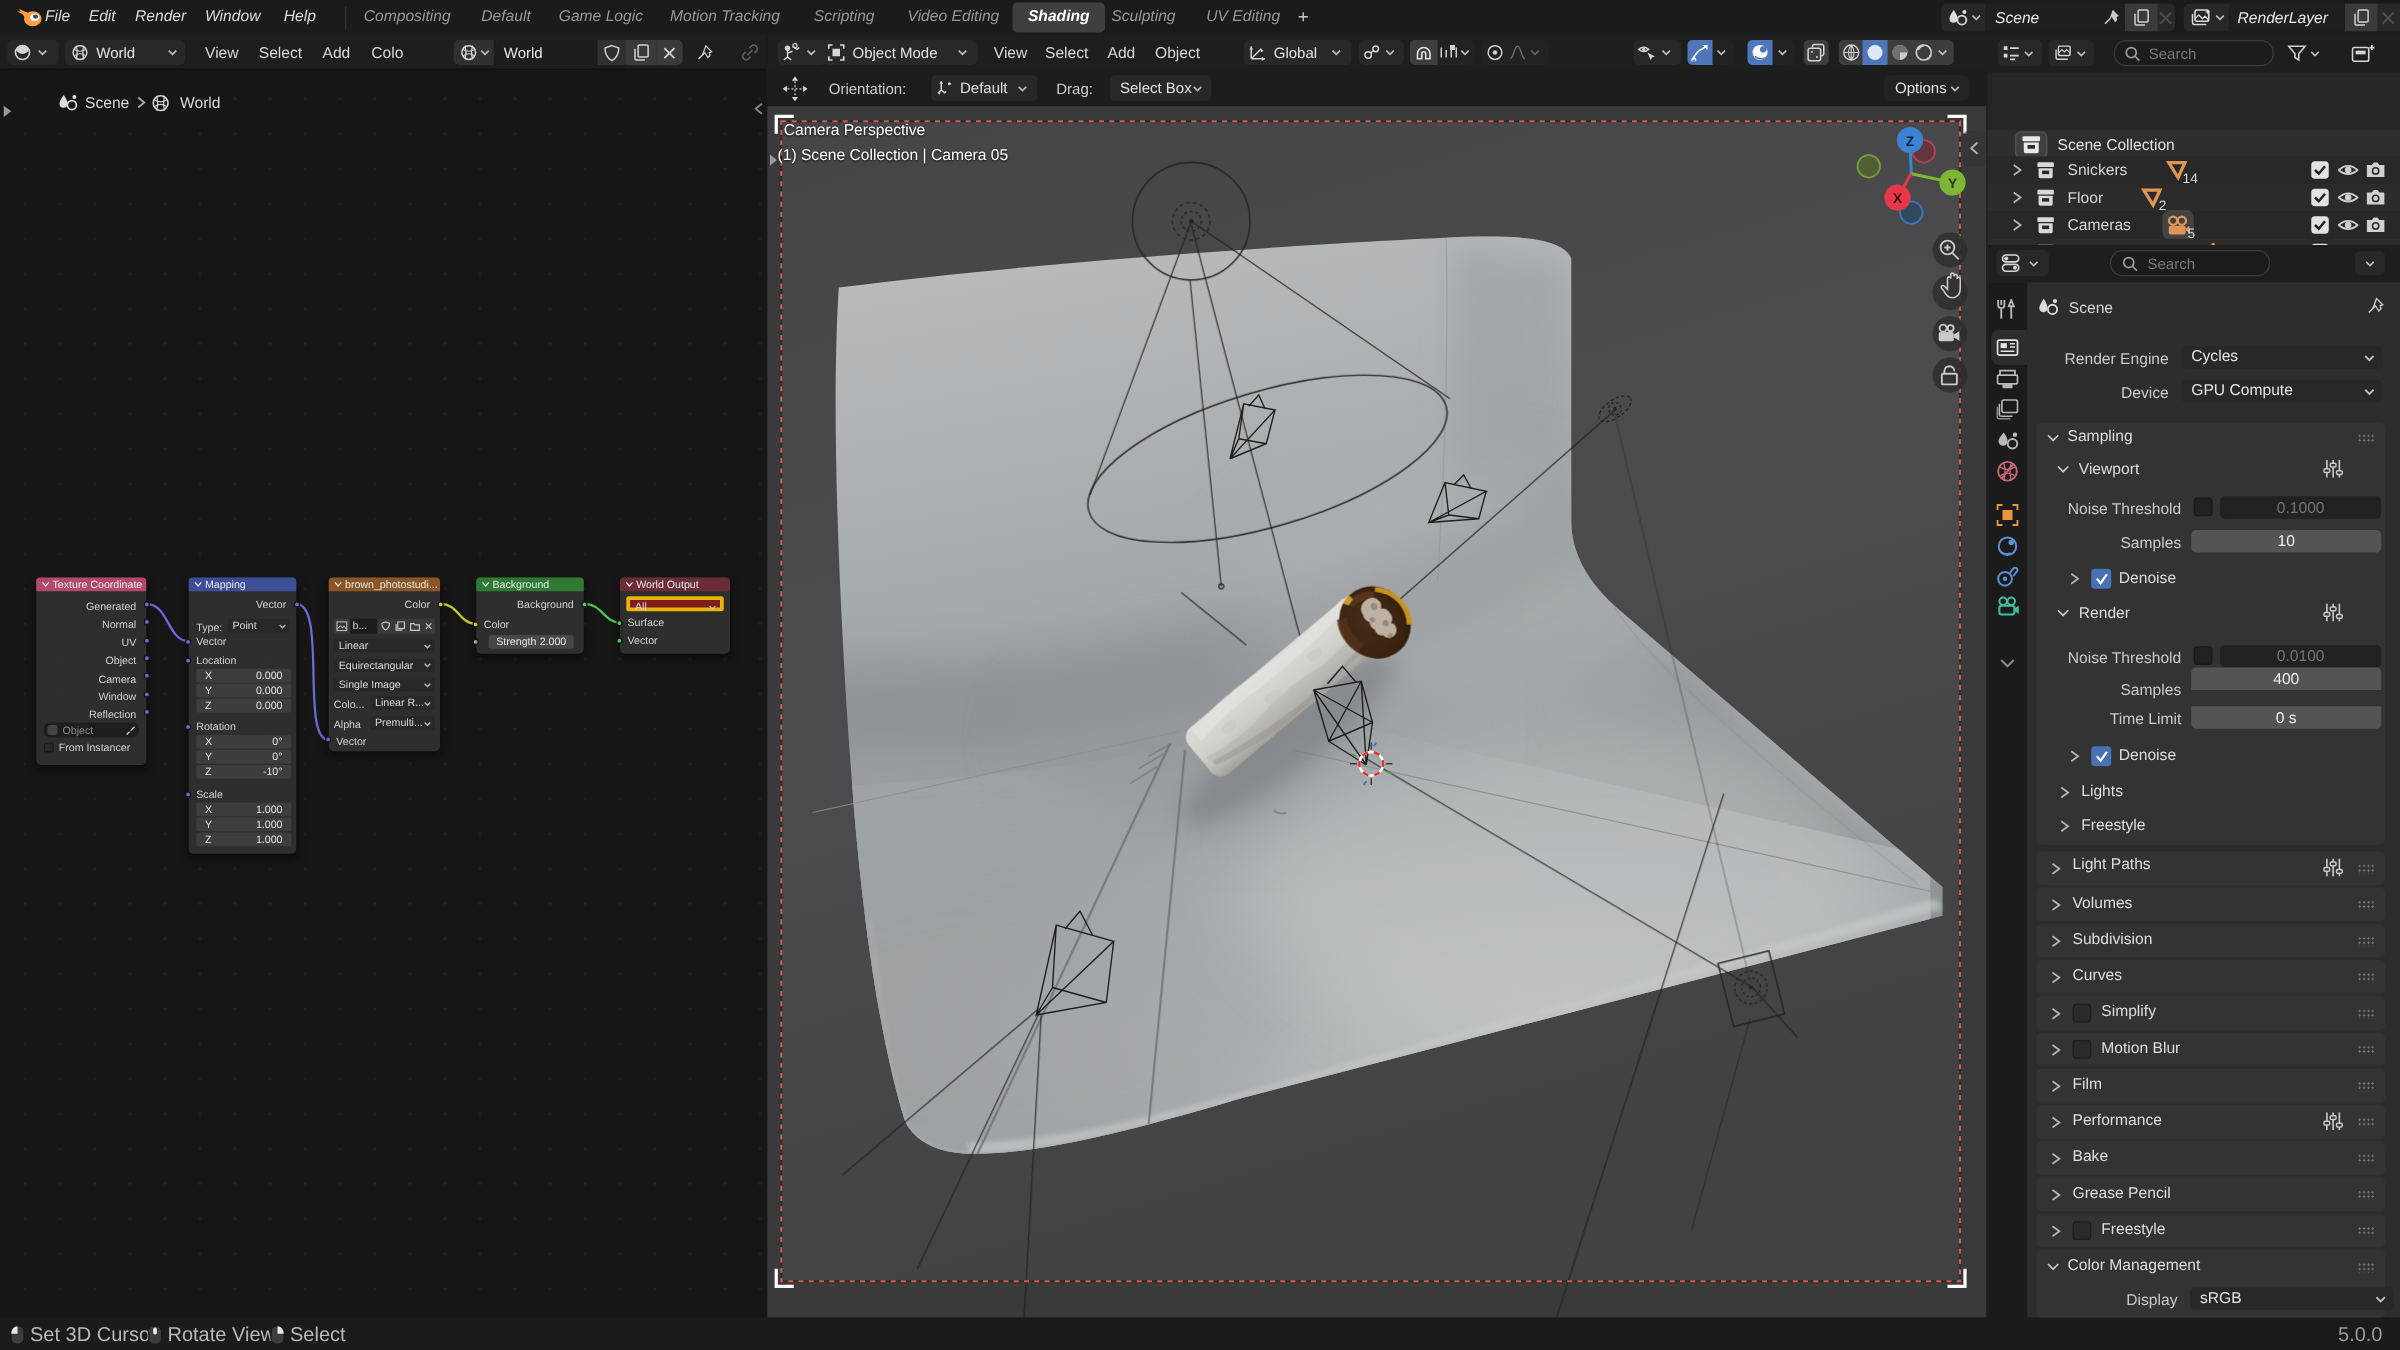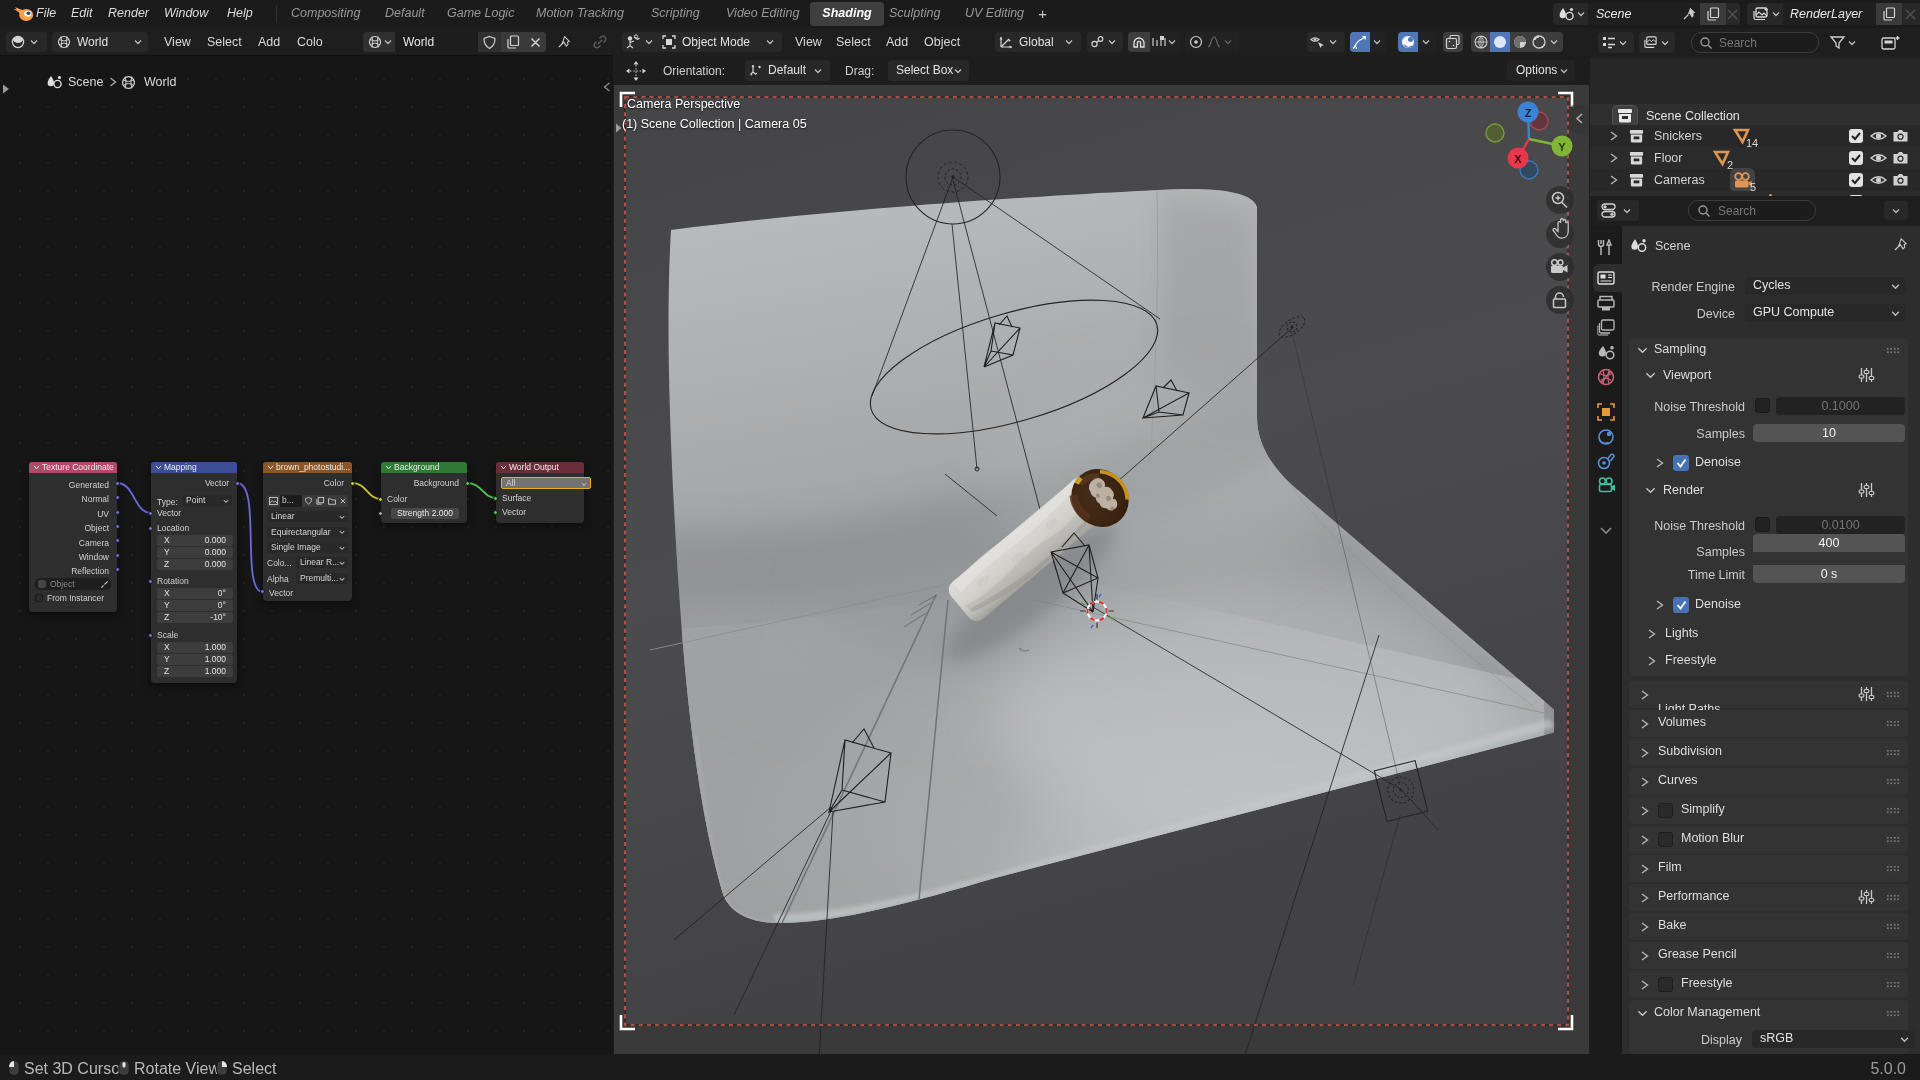--- a/index.html
+++ b/index.html
@@ -337,21 +337,21 @@
       <div class="sock" style="background:#c8c832;left:-3px;top:35px"></div>
       <div class="nfield" style="left:10px;top:46px;width:68px;height:11px;background:#474747;color:#e8e8e8"><span style="margin-left:6px">Strength</span><span style="position:absolute;right:6px">2.000</span></div>
       <div class="sock" style="background:#a0a0a0;left:-3px;top:49px"></div>
     </div>
 
     <div class="node" style="left:496px;top:406px;width:88px;height:61px">
       <div class="nhead" style="background:#6b2e39"><span style="margin-left:13px">World Output</span>
         <svg class="abs" style="left:4px;top:3px" width="7" height="5" viewBox="0 0 8 6">
             <path d="M1,1 L4,4.5 L7,1" stroke="#eee" stroke-width="1.2" fill="none"></path>
           </svg></div>
-      <div class="ndrop" style="left:5px;top:15px;width:90px;height:12px;border:1px solid #eab308;background:#737373"><span style="margin-left:4px">All</span>
+      <div class="ndrop" style="left:5px;top:15px;width:78px;height:12px;border:3px solid #eab308;background:#7f1d1d"><span style="margin-left:4px">All</span>
         <svg class="abs" style="right:3px;top:3.5px" width="6" height="5" viewBox="0 0 8 6">
             <path d="M1,1 L4,4 L7,1" stroke="#bbb" stroke-width="1.4" fill="none"></path>
           </svg></div>
       <span style="position:absolute;left:6px;top:31px">Surface</span>
       <div class="sock" style="background:#52c552;left:-3px;top:34px"></div>
       <span style="position:absolute;left:6px;top:45px">Vector</span>
       <div class="sock" style="background:#52c552;left:-3px;top:48px"></div>
     </div>
   </div>
 </div>
@@ -1111,21 +1111,21 @@
       <span class="phead" style="position:absolute;left:36px;top:288px">Lights</span>
       <svg class="abs" style="left:18px;top:318px" width="9" height="10" viewBox="0 0 9 10">
           <path d="M2,1 L7.5,5 L2,9" fill="none" stroke="#b5b5b5" stroke-width="1.4"></path>
         </svg>
       <span class="phead" style="position:absolute;left:36px;top:315px">Freestyle</span>
     </div>
     <div class="panel cpanel" style="top: 455px; left: 7px; width: 279px; height: 27px;">
         <svg style="position:absolute;left:11px;top:9px" width="9" height="10" viewBox="0 0 9 10">
           <path d="M2,1 L7.5,5 L2,9" fill="none" stroke="#b5b5b5" stroke-width="1.4"></path>
         </svg>
-        <span class="phead" style="position:absolute;left:29px;top:21px">Light Paths</span>
+        <span class="phead" style="position:absolute;left:29px;top:3px">Light Paths</span>
         <svg style="position:absolute;left:229px;top:5px" width="17" height="16" viewBox="0 0 17 16">
           <path d="M3.5,1 v14 M8.5,1 v14 M13.5,1 v14" stroke="#c9c9c9" stroke-width="1.3"></path>
           <rect x="1.2" y="8" width="4.6" height="3" rx="1" fill="#333" stroke="#c9c9c9" stroke-width="1.2"></rect>
           <rect x="6.2" y="3.5" width="4.6" height="3" rx="1" fill="#333" stroke="#c9c9c9" stroke-width="1.2"></rect>
           <rect x="11.2" y="9.5" width="4.6" height="3" rx="1" fill="#333" stroke="#c9c9c9" stroke-width="1.2"></rect>
         </svg>
         <div class="grip" style="top:10px"></div>
       </div>
     <div class="panel cpanel" style="top: 484px; left: 7px; width: 279px; height: 27px;">
         <svg style="position:absolute;left:11px;top:9px" width="9" height="10" viewBox="0 0 9 10">

